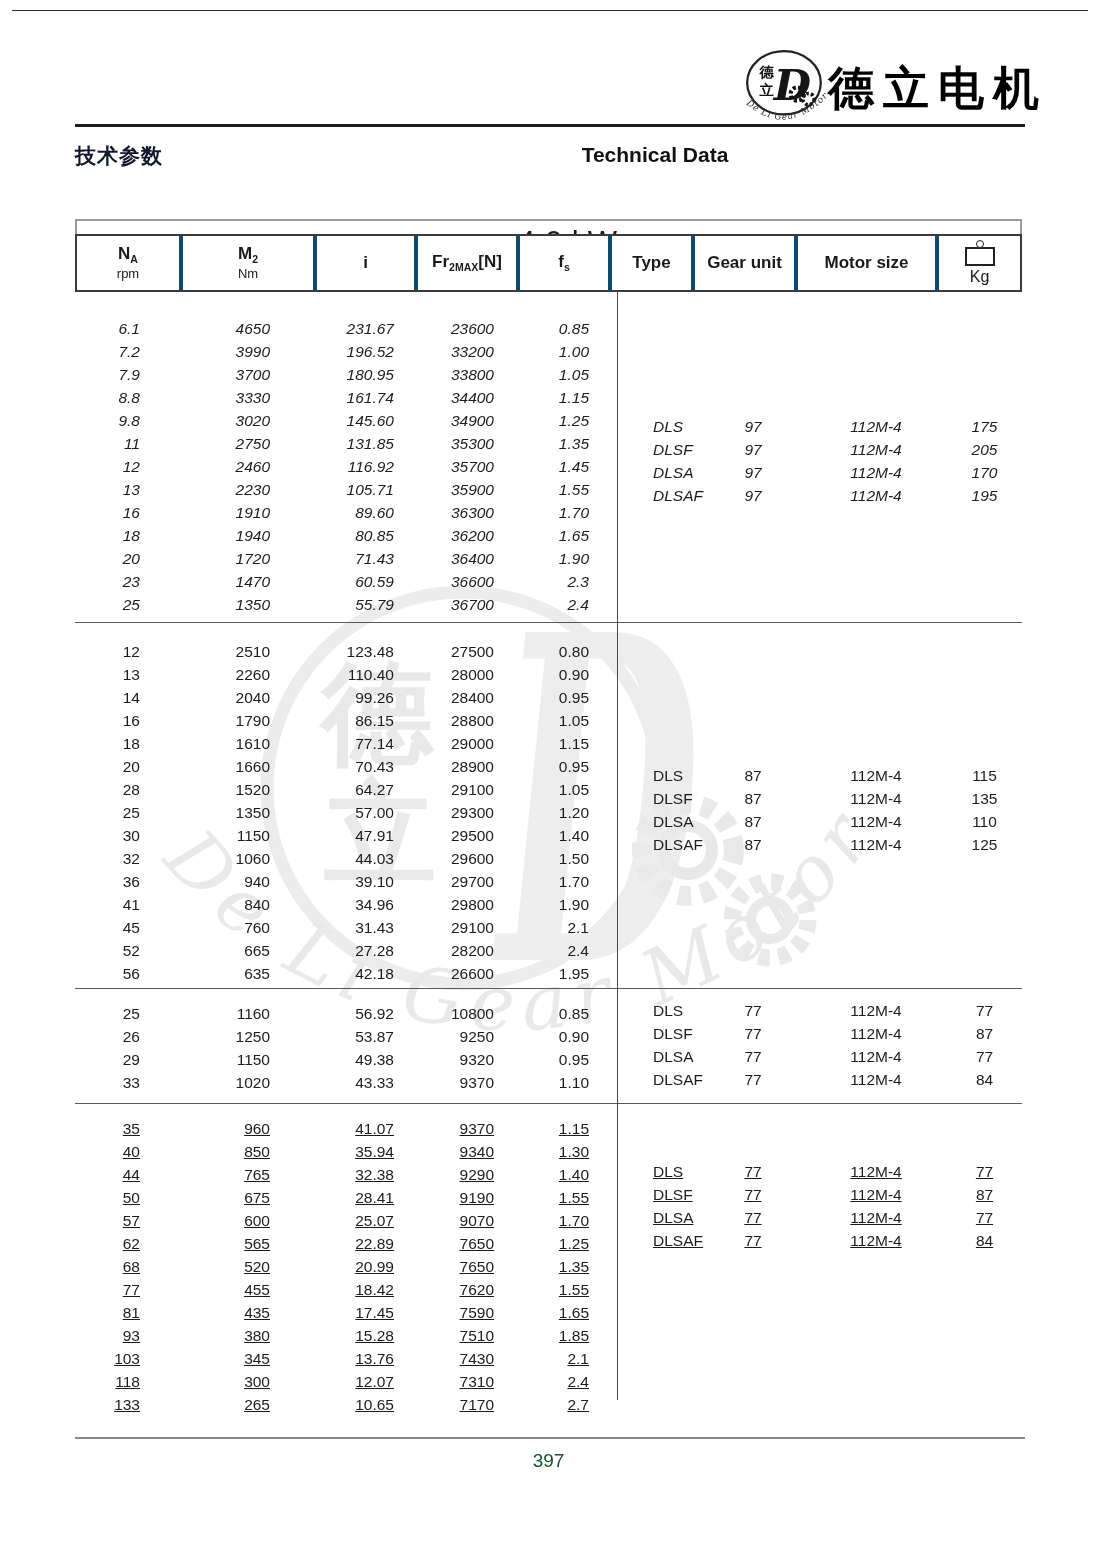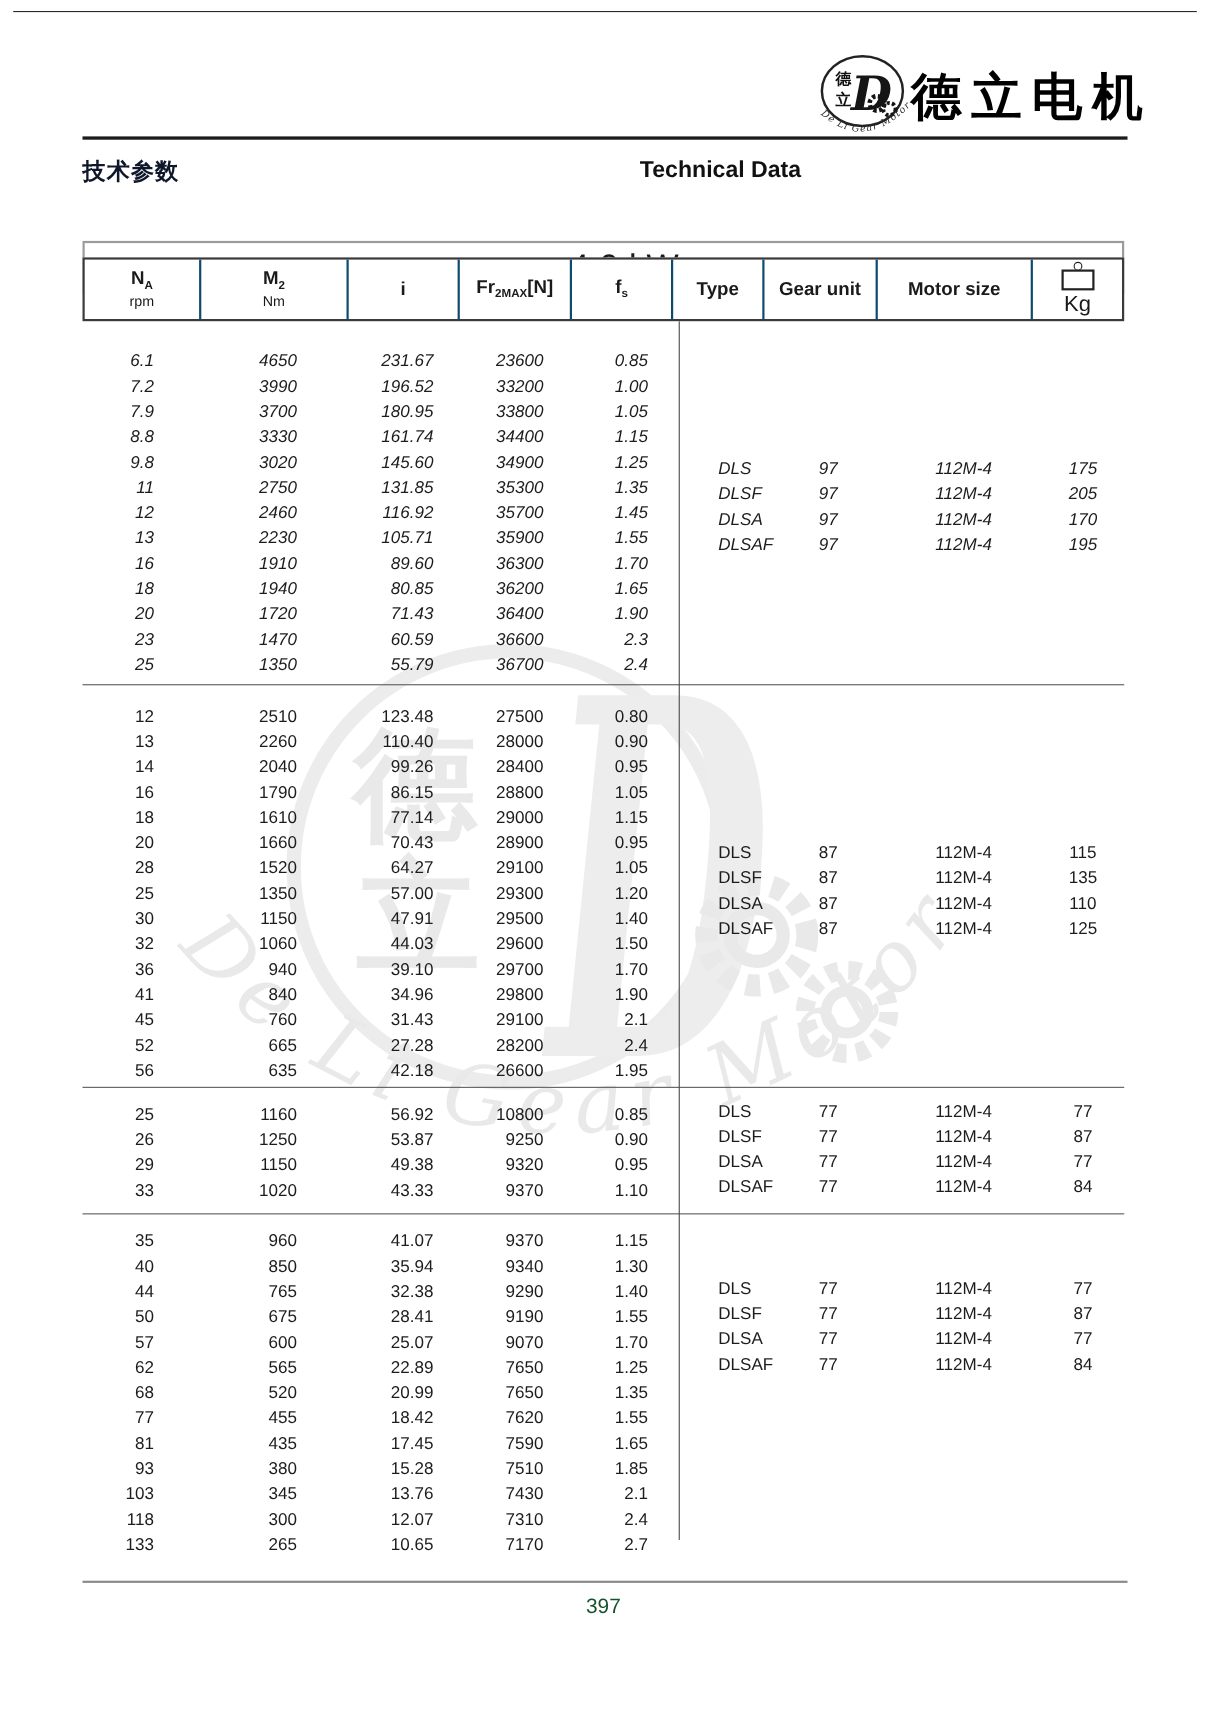--- a/index.html
+++ b/index.html
@@ -32,40 +32,40 @@
   .pbox .p  { font-size:20px; font-weight:bold; }
   .pbox .p sub { font-size:12px; font-weight:bold; }
   .pbox .val { font-size:31px; font-weight:normal; letter-spacing:0.5px;text-align:center; }
 
   
   .thead {
     position:absolute; left:75px; top:234px; width:947px; height:58px; z-index:2;
     border:2px solid #3a3a3a; background:#fff; display:grid;
     grid-template-columns:106px 134px 101px 102px 92px 83px 103px 141px auto;
   }
-  .th { border-right:2px solid #0c4a6e; display:flex; flex-direction:column; align-items:center; justify-content:center; line-height:1.1; }
+  .th { border-right:4px solid #0c4a6e; display:flex; flex-direction:column; align-items:center; justify-content:center; line-height:1.1; }
   .th:last-child { border-right:none; }
   .th .main { font-size:17px; font-weight:bold; }
   .th .main sub { font-size:0.62em; font-weight:bold; }
   .th .unit { font-size:13px; font-weight:normal; margin-top:1px; }
   .th .one  { font-size:17px; font-weight:bold; }
   .th .one sub { font-size:0.62em; }
   .kg-icon { position:relative; width:30px; height:19px; border:2px solid #222; background:#fff; margin:6px 0 2px 0; }
   .kg-icon::before { content:""; position:absolute; left:50%; top:-9px; transform:translateX(-50%);
     width:6px; height:6px; border:1.5px solid #222; border-radius:50%; background:#fff; }
-  .kg-label { font-size:20px; font-weight:normal; }
+  .kg-label { font-size:16px; font-weight:normal; }
 
   
   .data {
     position:absolute; left:75px; top:292px; width:947px; height:1146px; z-index:1;
   }
   .vline { position:absolute; left:542px; top:0; width:1px; height:1108px; background:#4a4a4a; }
   .block { display:flex; width:100%; }
   .block + .block { border-top:1px solid #5a5a5a; }
-  .b0 { height:330px;font-style:italic; } .b1 { height:366px; } .b2 { height:115px; } .b3 { height:237px; }
+  .b0 { height:330px;font-style:italic; } .b1 { height:366px; } .b2 { height:115px; } .b3 { height:237px;text-decoration:underline; }
   .rows { width:542px; }
   .b0 .rows { padding-top:25px; } .b1 .rows { padding-top:17px; }
   .b2 .rows { padding-top:13px; } .b3 .rows { padding-top:13px; }
   .row { display:grid; grid-template-columns:108px 136px 102px 103px 93px; height:23px; }
   .cell { font-size:15.5px; text-align:right; line-height:23px; color:#1c1c1c; }
   .c0 { padding-right:43px; } .c1 { padding-right:49px; } .c2 { padding-right:27px; }
   .c3 { padding-right:30px; } .c4 { padding-right:28px; }
 
   .typewrap { width:405px; display:flex; flex-direction:column; justify-content:center; }
   .b0 .typegroup { transform:translateY(4px); }

